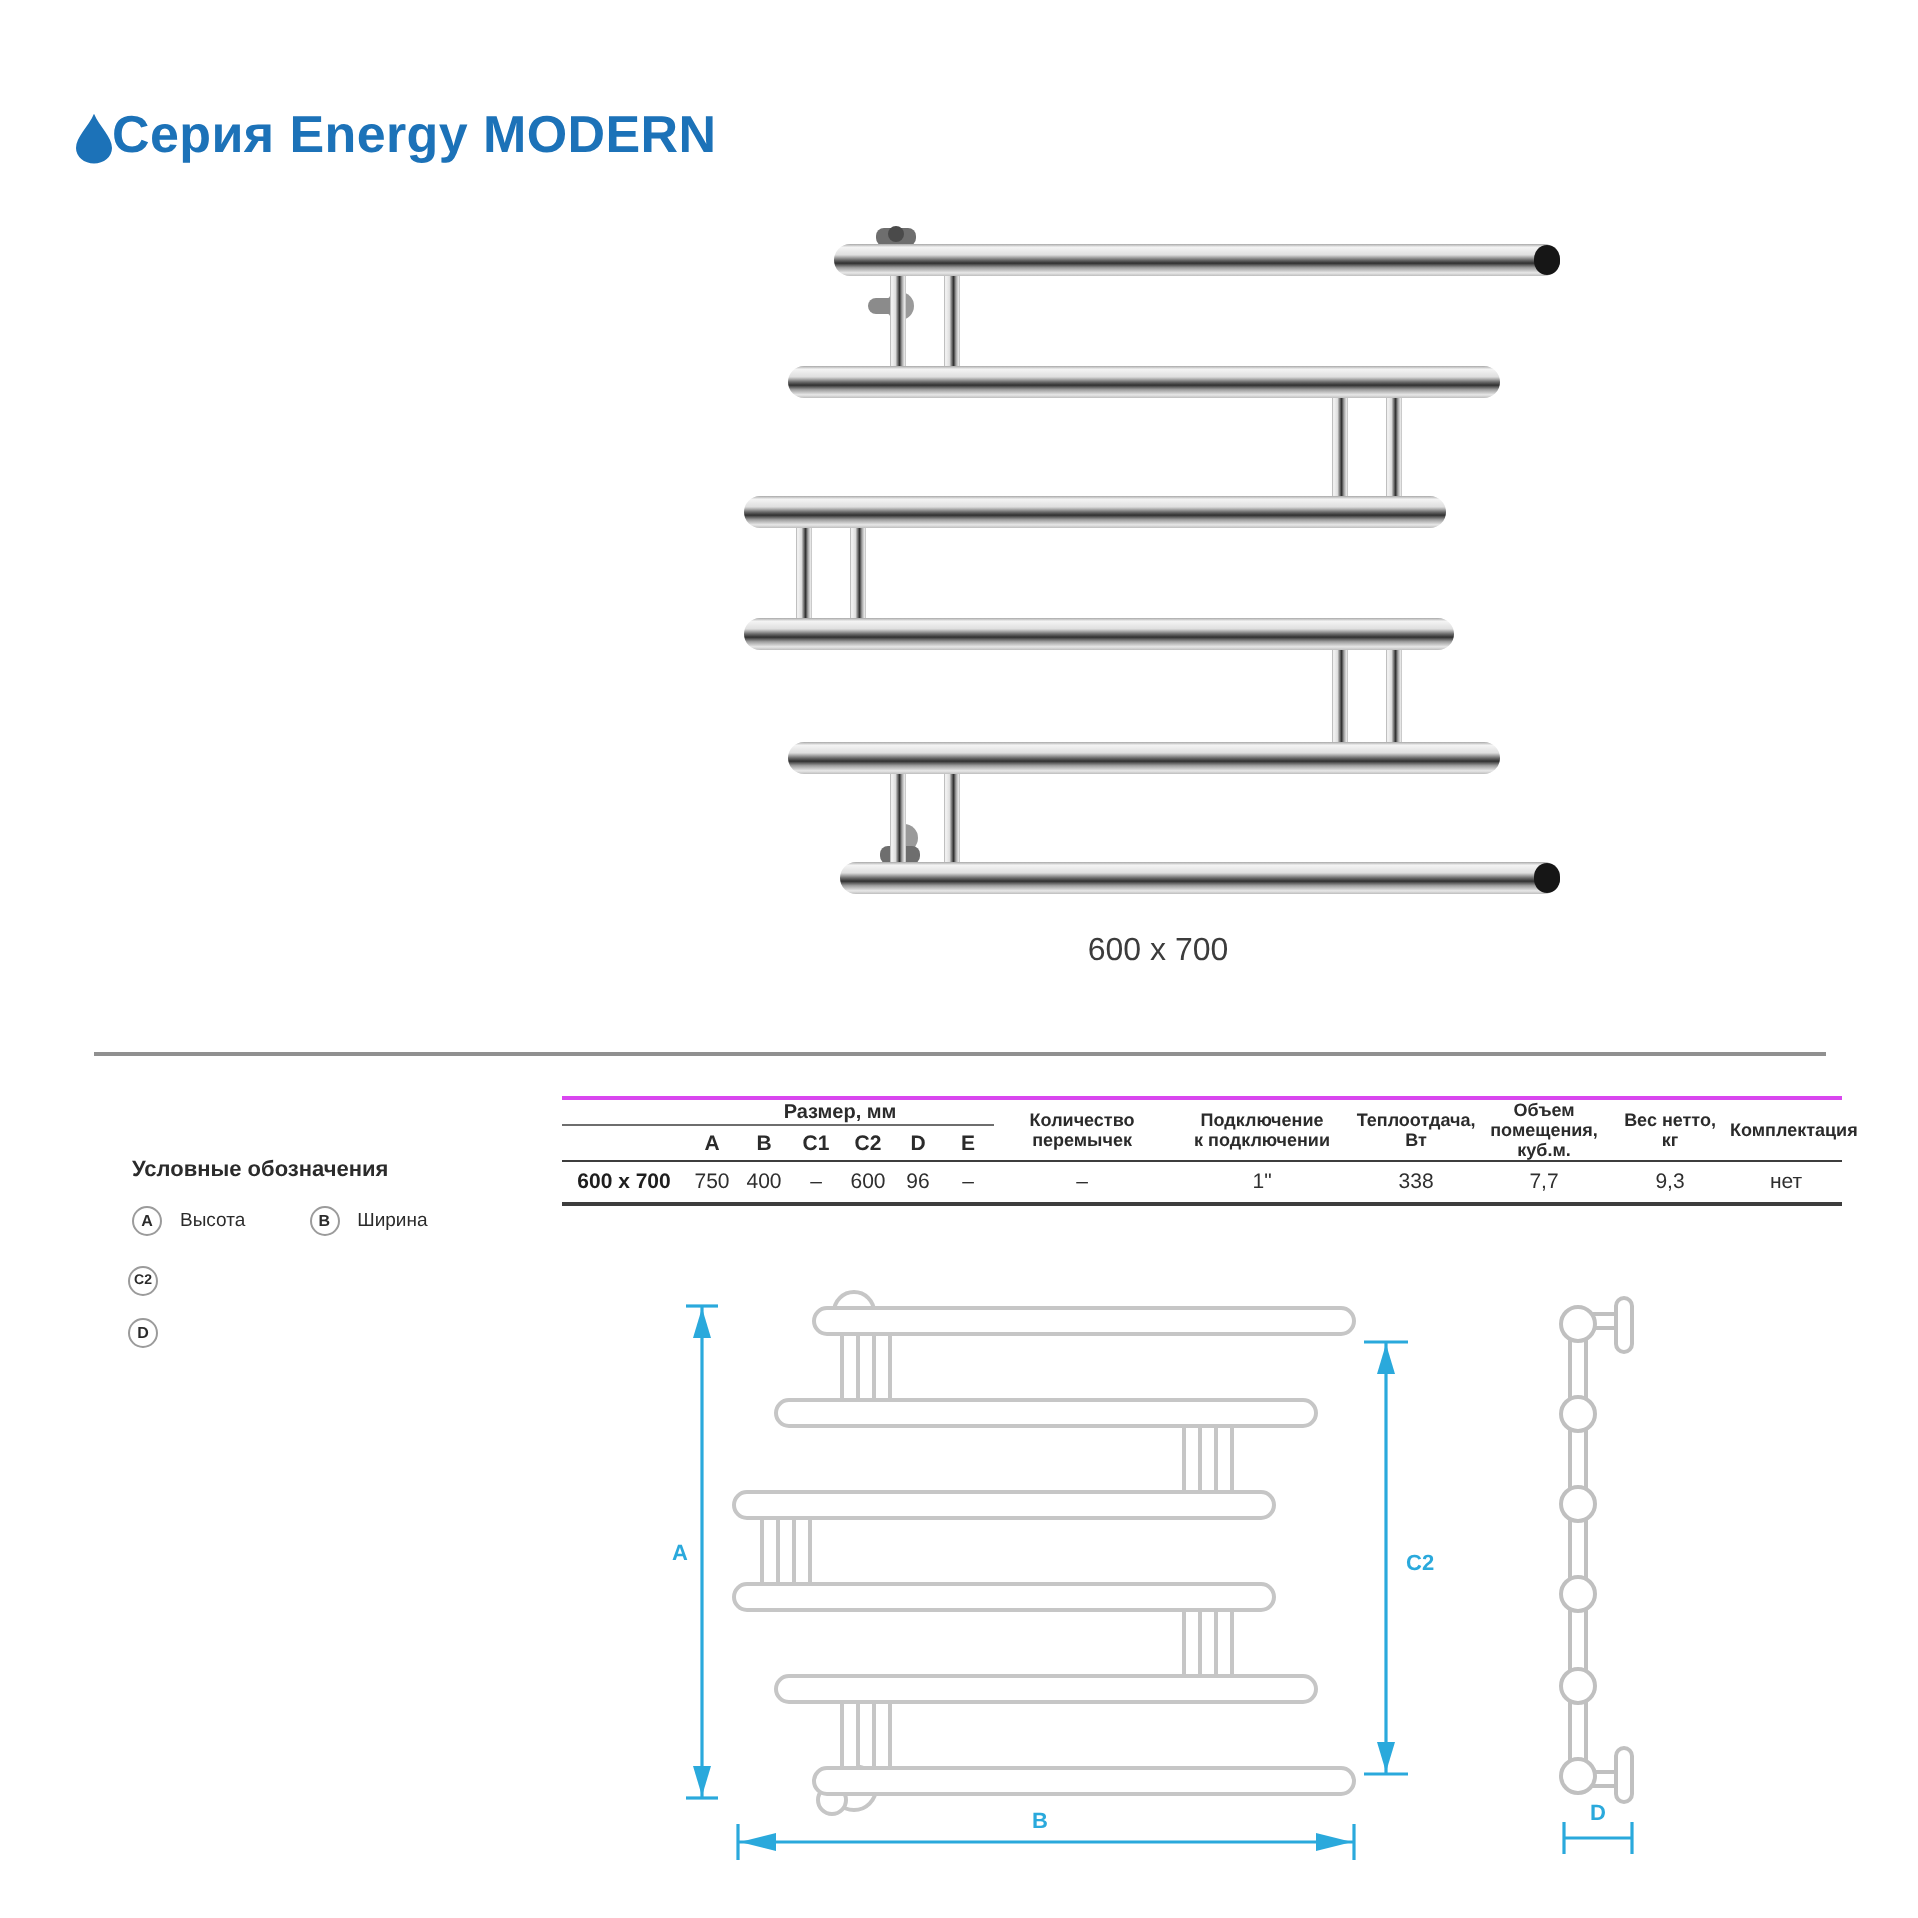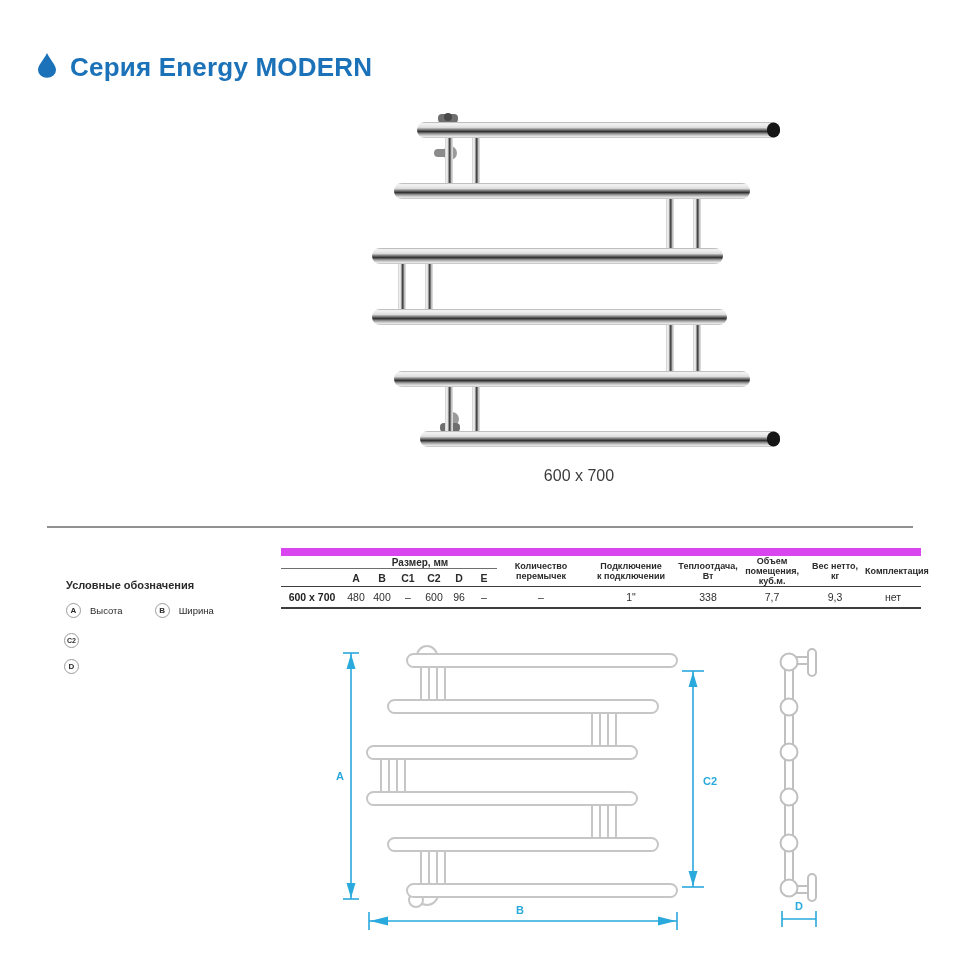--- a/index.html
+++ b/index.html
@@ -1,21 +1,21 @@
 <!DOCTYPE html>
 <html><head>
 <meta charset="utf-8">
 <style>
   * { margin:0; padding:0; box-sizing:border-box; }
   html,body { background:#ffffff; }
   body { font-family:"Liberation Sans", sans-serif; color:#2b2b2b; }
   .page { position:relative; width:959px; height:959px; background:#ffffff; overflow:hidden; }
 
   
-  .title-row { position:absolute; left:38px; top:52px; display:flex; align-items:flex-start; gap:14px; }
+  .title-row { position:absolute; left:38px; top:52px; display:flex; align-items:flex-end; }
   .drop { width:18px; height:27px; }
   .title { font-size:26px; font-weight:bold; color:#1c72b8; letter-spacing:0.2px; }
 
   
   .photo { position:absolute; left:360px; top:105px; }
   .caption { position:absolute; left:479px; top:467px; width:200px; text-align:center;
              font-size:16px; color:#3c3c3c; }
 
   
   .divider { position:absolute; left:47px; top:526px; width:866px; height:2px; background:#909090; }
@@ -28,21 +28,21 @@
   .sym { flex:0 0 auto; width:15px; height:15px; border:1px solid #9b9b9b; border-radius:50%;
          display:flex; align-items:center; justify-content:center;
          font-size:8px; font-weight:bold; color:#2b2b2b; background:#fff; margin-right:9px; }
   .sym.small { font-size:7px; }
   .legend-text { font-size:9.5px; line-height:1.3; padding-top:2px; color:#2b2b2b; }
   .ml { white-space:pre-line; }
 
   
   .table-wrap { position:absolute; left:281px; top:548px; width:640px; }
   table.spec { width:640px; border-collapse:collapse; table-layout:fixed;
-               border-top:8px solid #d946ef; border-bottom:2px solid #3d3d3d; }
+               border-top:2px solid #d946ef; border-bottom:2px solid #3d3d3d; }
   table.spec th, table.spec td { padding:0; text-align:center; vertical-align:middle; }
   tr.h1 { height:13px; }
   tr.h2 { height:17px; }
   tr.data { height:21px; }
   .group-h { font-size:10px; font-weight:bold; }
   .underline { border-bottom:1px solid #6e6e6e; }
   .col-h { font-size:9px; font-weight:bold; line-height:1.12; }
   .sub-h { font-size:10.5px; font-weight:bold; }
   tr.data td { border-top:1.5px solid #3d3d3d; font-size:10.5px; color:#2f2f2f; }
   tr.data td.model { font-weight:bold; color:#1e1e1e; }
@@ -182,21 +182,21 @@
         <td></td>
         <th class="sub-h">A</th>
         <th class="sub-h">B</th>
         <th class="sub-h">C1</th>
         <th class="sub-h">C2</th>
         <th class="sub-h">D</th>
         <th class="sub-h">E</th>
       </tr>
       <tr class="data">
         <td class="model">600 x 700</td>
-        <td>480</td>
+        <td>750</td>
         <td>400</td>
         <td>–</td>
         <td>600</td>
         <td>96</td>
         <td>–</td>
         <td>–</td>
         <td>1"</td>
         <td>338</td>
         <td>7,7</td>
         <td>9,3</td>

